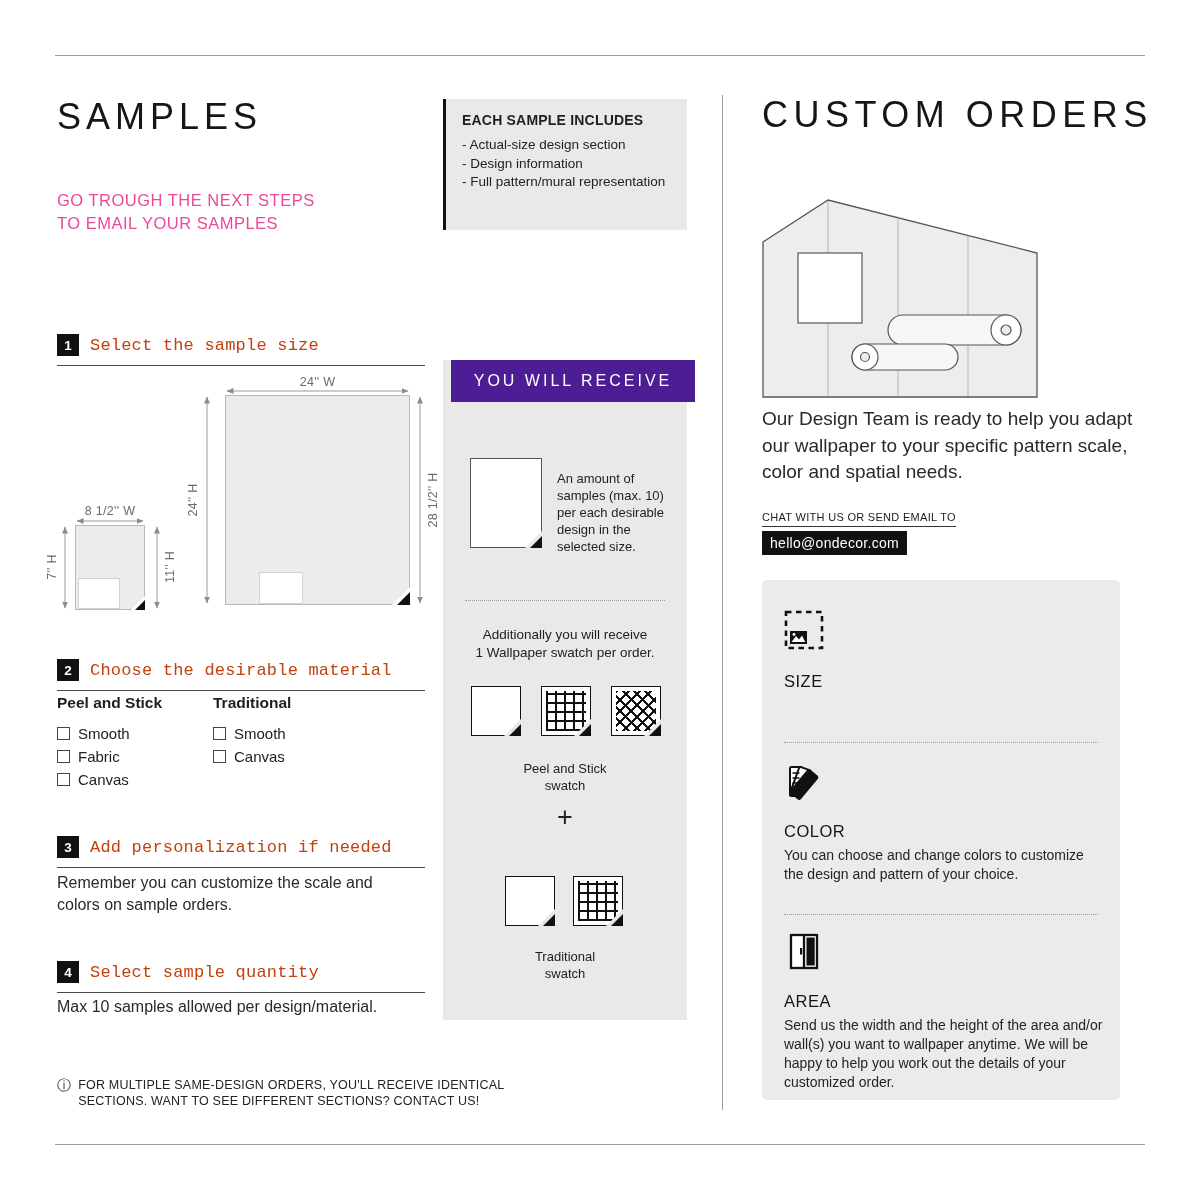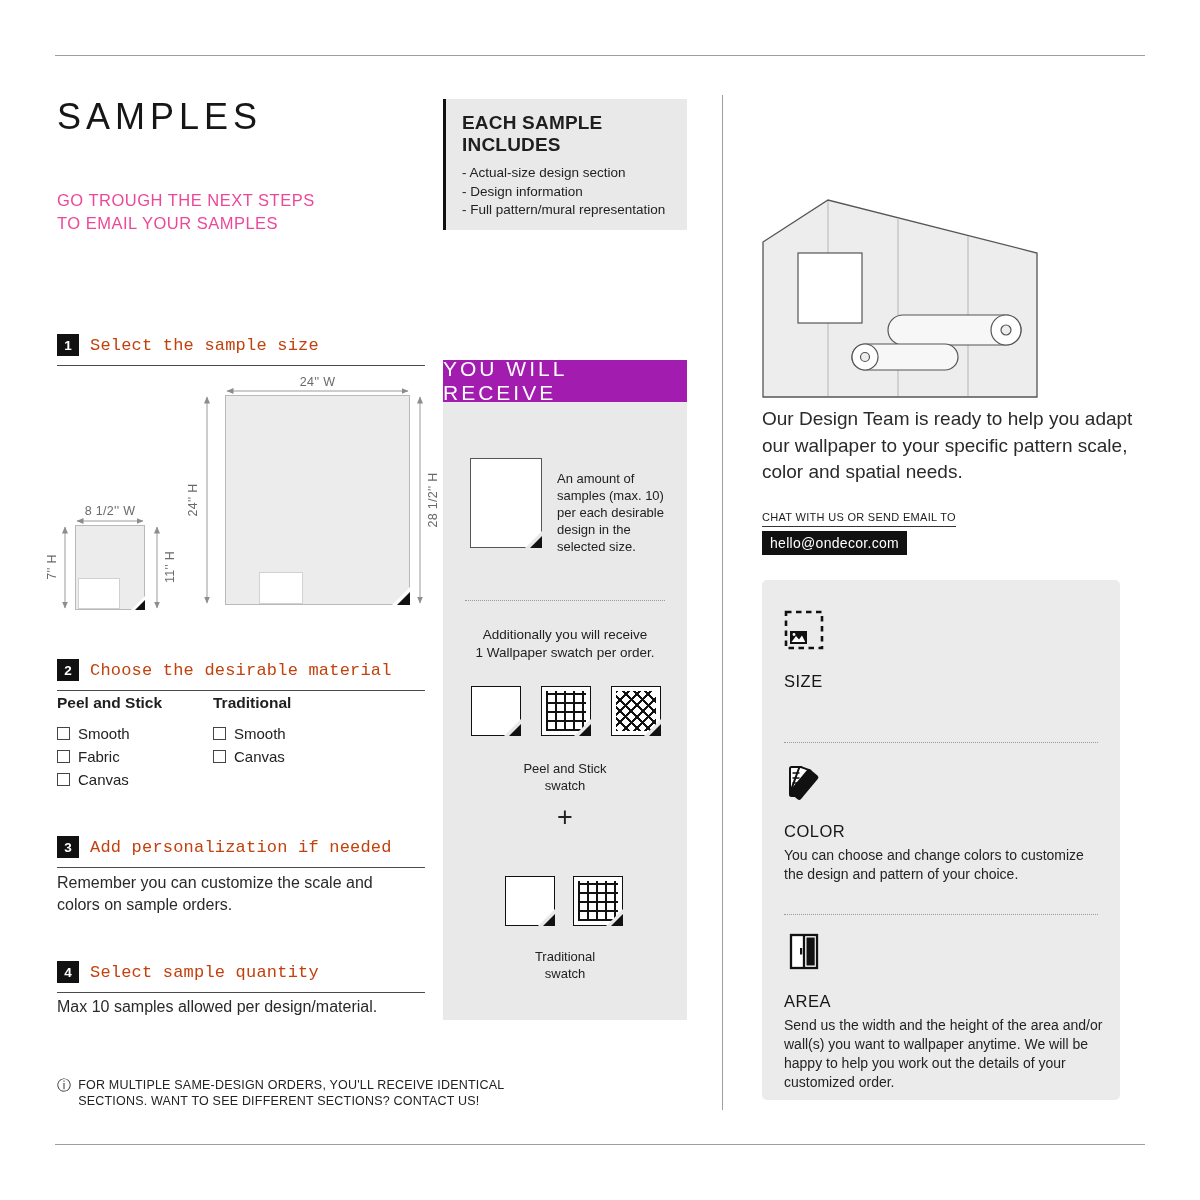--- a/index.html
+++ b/index.html
@@ -8,21 +8,21 @@
   .abs{position:absolute;}
   .rule{position:absolute;left:55px;right:55px;border-top:1px solid #9e9e9e;}
   .vrule{position:absolute;left:722px;top:95px;height:1015px;width:1px;background:#9e9e9e;}
 
   
   .samples-title{left:57px;top:96px;font-size:36px;letter-spacing:5px;color:#161616;}
   .intro{left:57px;top:189px;font-size:16.5px;line-height:23px;letter-spacing:.5px;color:#ec4899;}
 
   .includes-box{left:443px;top:99px;width:244px;height:131px;background:#e9e9e9;
                 border-left:3px solid #111;box-sizing:border-box;padding:13px 14px 10px 16px;}
-  .includes-title{font-size:19px;font-weight:bold;letter-spacing:.2px;margin-bottom:8px;}
+  .includes-title{font-size:14px;font-weight:bold;letter-spacing:.2px;margin-bottom:8px;}
   .inc-item{font-size:13.5px;line-height:18.5px;padding-left:10px;text-indent:-10px;color:#222;}
 
   .step-row{position:absolute;left:57px;width:368px;display:flex;align-items:center;gap:11px;
             border-bottom:1px solid #4a4a4a;padding-bottom:9px;}
   .step-num{width:22px;height:22px;background:#111;color:#fff;font-size:13.5px;font-weight:bold;
             display:flex;align-items:center;justify-content:center;flex:0 0 22px;}
   .step-label{font-size:17px;letter-spacing:.2px;color:#c2410c;font-family:Liberation Mono, monospace;}
 
   
   .size-diagram{left:40px;top:372px;width:400px;height:250px;}
@@ -43,22 +43,22 @@
   .opt{display:flex;align-items:center;gap:8px;font-size:15px;height:23px;color:#222;}
   .cbx{width:11px;height:11px;border:1px solid #444;background:#fff;flex:0 0 11px;}
 
   .note{left:57px;font-size:16px;line-height:21.5px;color:#2a2a2a;}
   .footnote{left:57px;top:1078px;width:480px;display:flex;gap:7px;font-size:12.5px;
             line-height:15.5px;letter-spacing:.2px;color:#222;}
   .info-glyph{font-size:14px;line-height:15px;color:#222;}
 
   
   .receive-panel{left:443px;top:360px;width:244px;height:660px;background:#e9e9e9;}
-  .receive-header{position:absolute;left:0;top:0;width:100%;height:42px;background:#a21caf;color:#fff;
-                  display:flex;align-items:center;justify-content:center;font-size:21px;letter-spacing:3px;}
+  .receive-header{position:absolute;left:8px;top:0;width:100%;height:42px;background:#4c1d95;color:#fff;
+                  display:flex;align-items:center;justify-content:center;font-size:16px;letter-spacing:3px;}
   .sample-sq{position:absolute;left:27px;top:98px;width:70px;height:88px;background:#fff;
              border:1px solid #555;}
   .fold-cut-g{position:absolute;width:0;height:0;right:-1px;bottom:-1px;
               border-bottom:17px solid #e9e9e9;border-left:17px solid transparent;}
   .fold-blk-s{position:absolute;width:0;height:0;right:-1px;bottom:-1px;
               border-bottom:12px solid #111;border-left:12px solid transparent;}
   .sample-txt{position:absolute;left:114px;top:110px;width:124px;font-size:13px;line-height:17px;color:#222;}
   .dotline{position:absolute;left:22px;width:200px;border-top:1.5px dotted #9a9a9a;}
   .add-txt{position:absolute;left:0;top:266px;width:100%;text-align:center;font-size:13.5px;
            line-height:17.5px;color:#222;}
@@ -248,20 +248,21 @@
       <div class="fold-cut-g"></div>
       <div class="fold-blk-s"></div>
     </div>
 
     <div class="swatch-label" style="top:588px;">
       <div>Traditional</div>
       <div>swatch</div>
     </div>
   </div>
 
+  <div class="abs custom-title">CUSTOM ORDERS</div>
 
   <div class="abs house">
     <svg width="280" height="205" viewBox="0 0 280 205">
       <polygon points="3,46 68,4 277,57 277,201 3,201" fill="#ededed" stroke="#555" stroke-width="1.3"></polygon>
       <line x1="68" y1="5" x2="68" y2="200" stroke="#b5b5b5" stroke-width="1"></line>
       <line x1="138" y1="22" x2="138" y2="200" stroke="#b5b5b5" stroke-width="1"></line>
       <line x1="208" y1="40" x2="208" y2="200" stroke="#b5b5b5" stroke-width="1"></line>
       <rect x="38" y="57" width="64" height="70" fill="#ffffff" stroke="#555" stroke-width="1.2"></rect>
       <g stroke="#555" stroke-width="1.2">
         <rect x="128" y="119" width="133" height="30" rx="15" fill="#f7f7f7"></rect>

